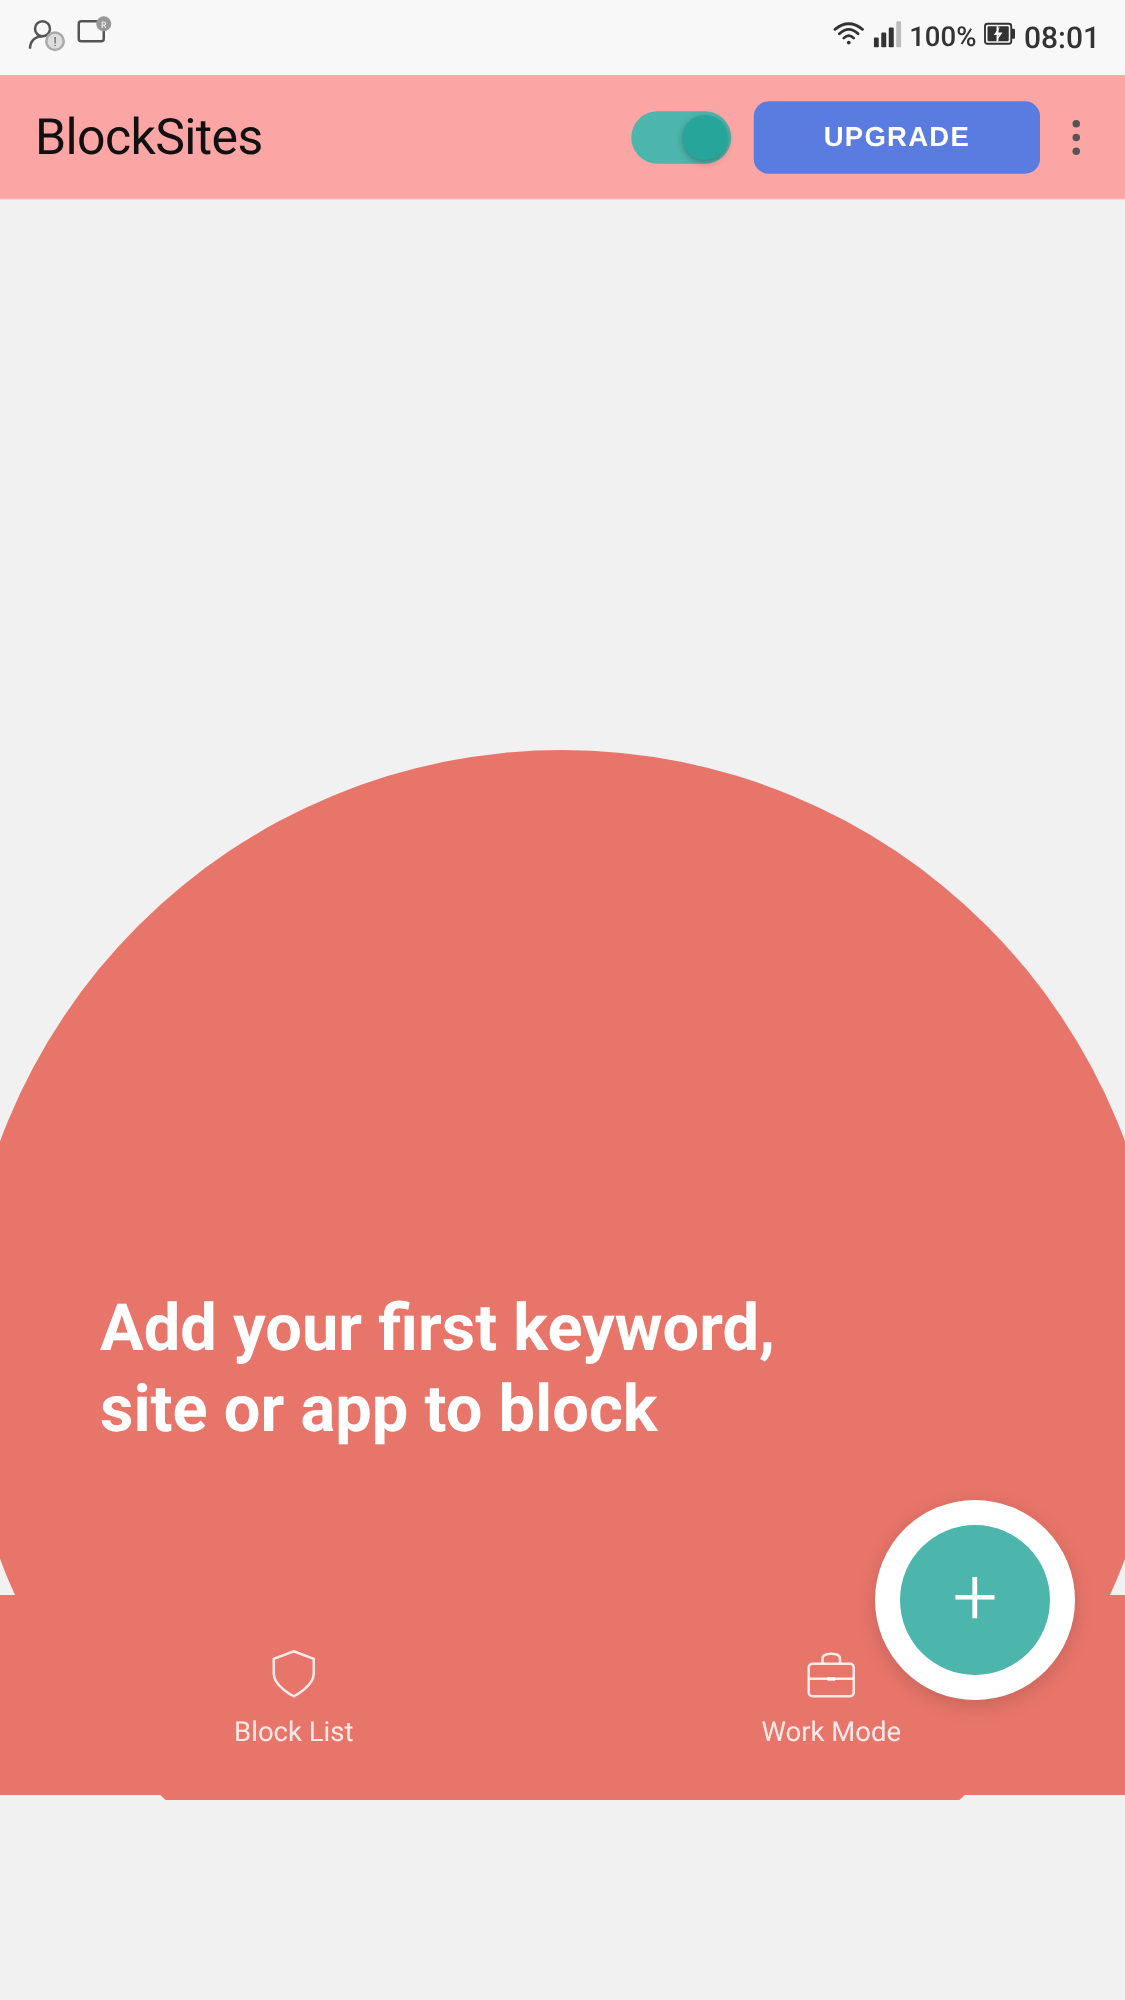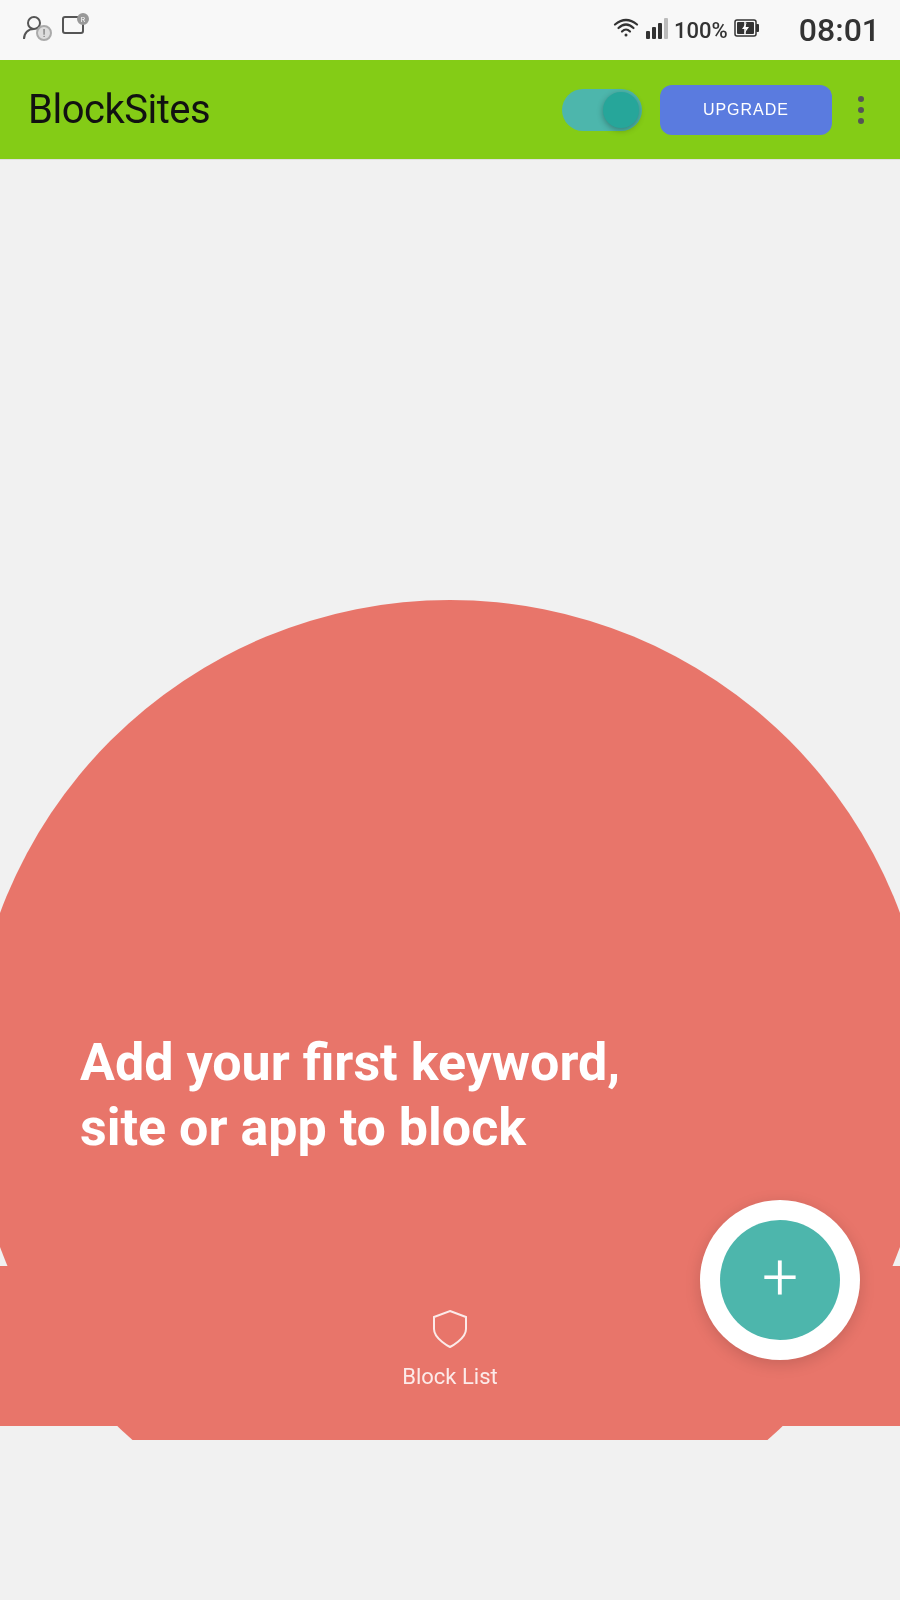--- a/index.html
+++ b/index.html
@@ -43,21 +43,21 @@
       gap: 6px;
       font-size: 22px;
       font-weight: 500;
       color: #333;
     }
 
     
     .header {
       width: 100%;
       height: 100px;
-      background: #84cc16;
+      background: #fca5a5;
       display: flex;
       align-items: center;
       justify-content: space-between;
       padding: 0 28px;
       border-bottom: 1px solid #e0e0e0;
       position: relative;
       z-index: 10;
     }
 
     .header-title {
@@ -98,23 +98,23 @@
       top: 3px;
       box-shadow: 0 2px 6px rgba(0,0,0,0.3);
     }
 
     
     .upgrade-btn {
       background: #5a7bdf;
       color: white;
       border: none;
       border-radius: 12px;
-      padding: 16px 43px;
-      font-size: 16px;
-      font-weight: 400;
+      padding: 16px 56px;
+      font-size: 22px;
+      font-weight: 700;
       letter-spacing: 1px;
       cursor: pointer;
       text-transform: uppercase;
     }
 
     
     .more-icon {
       display: flex;
       flex-direction: column;
       gap: 5px;
@@ -203,21 +203,21 @@
       color: white;
       font-size: 64px;
       font-weight: 300;
       line-height: 1;
       margin-top: -4px;
     }
 
     
     .bottom-nav {
       position: absolute;
-      bottom: 14px;
+      bottom: 4px;
       left: 0;
       width: 100%;
       height: 160px;
       background: #e8756a;
       display: flex;
       align-items: center;
       justify-content: space-around;
       padding: 0 20px;
       border-top: none;
     }
@@ -247,21 +247,21 @@
     }
 
     
     .nav-icon svg {
       width: 44px;
       height: 44px;
       fill: none;
       stroke: rgba(255,255,255,0.85);
       stroke-width: 2;
     }
-    .time-text { font-size: 32px; font-weight: 500; margin-left: 33px; }
+    .time-text { font-size: 24px; font-weight: 500; }
   </style>
 </head>
 <body>
 
 <div class="status-bar">
   <div class="status-bar-left">
 
     <span style="font-size:26px; color:#555;">
       <svg width="32" height="32" viewBox="0 0 32 32" fill="none" stroke="#555" stroke-width="2">
         <circle cx="14" cy="12" r="6"></circle>
@@ -353,17 +353,28 @@
 
     <div class="nav-item">
       <div class="nav-icon">
         <svg viewBox="0 0 44 44" fill="none" stroke="rgba(255,255,255,0.85)" stroke-width="2.2">
           <path d="M22 4 L38 10 L38 22 C38 32 22 40 22 40 C22 40 6 32 6 22 L6 10 Z"></path>
         </svg>
       </div>
       <span class="nav-label">Block List</span>
     </div>
 
+    <div class="nav-item">
+      <div class="nav-icon">
+        <svg viewBox="0 0 44 44" fill="none" stroke="rgba(255,255,255,0.85)" stroke-width="2.2">
+          <rect x="4" y="14" width="36" height="26" rx="3"></rect>
+          <path d="M15 14 L15 10 Q15 6 22 6 Q29 6 29 10 L29 14"></path>
+          <line x1="4" y1="26" x2="40" y2="26"></line>
+          <line x1="19" y1="26" x2="25" y2="26" stroke-width="3"></line>
+        </svg>
+      </div>
+      <span class="nav-label">Work Mode</span>
+    </div>
 
 
   </div>
 
 </div>
 
 </body></html>

